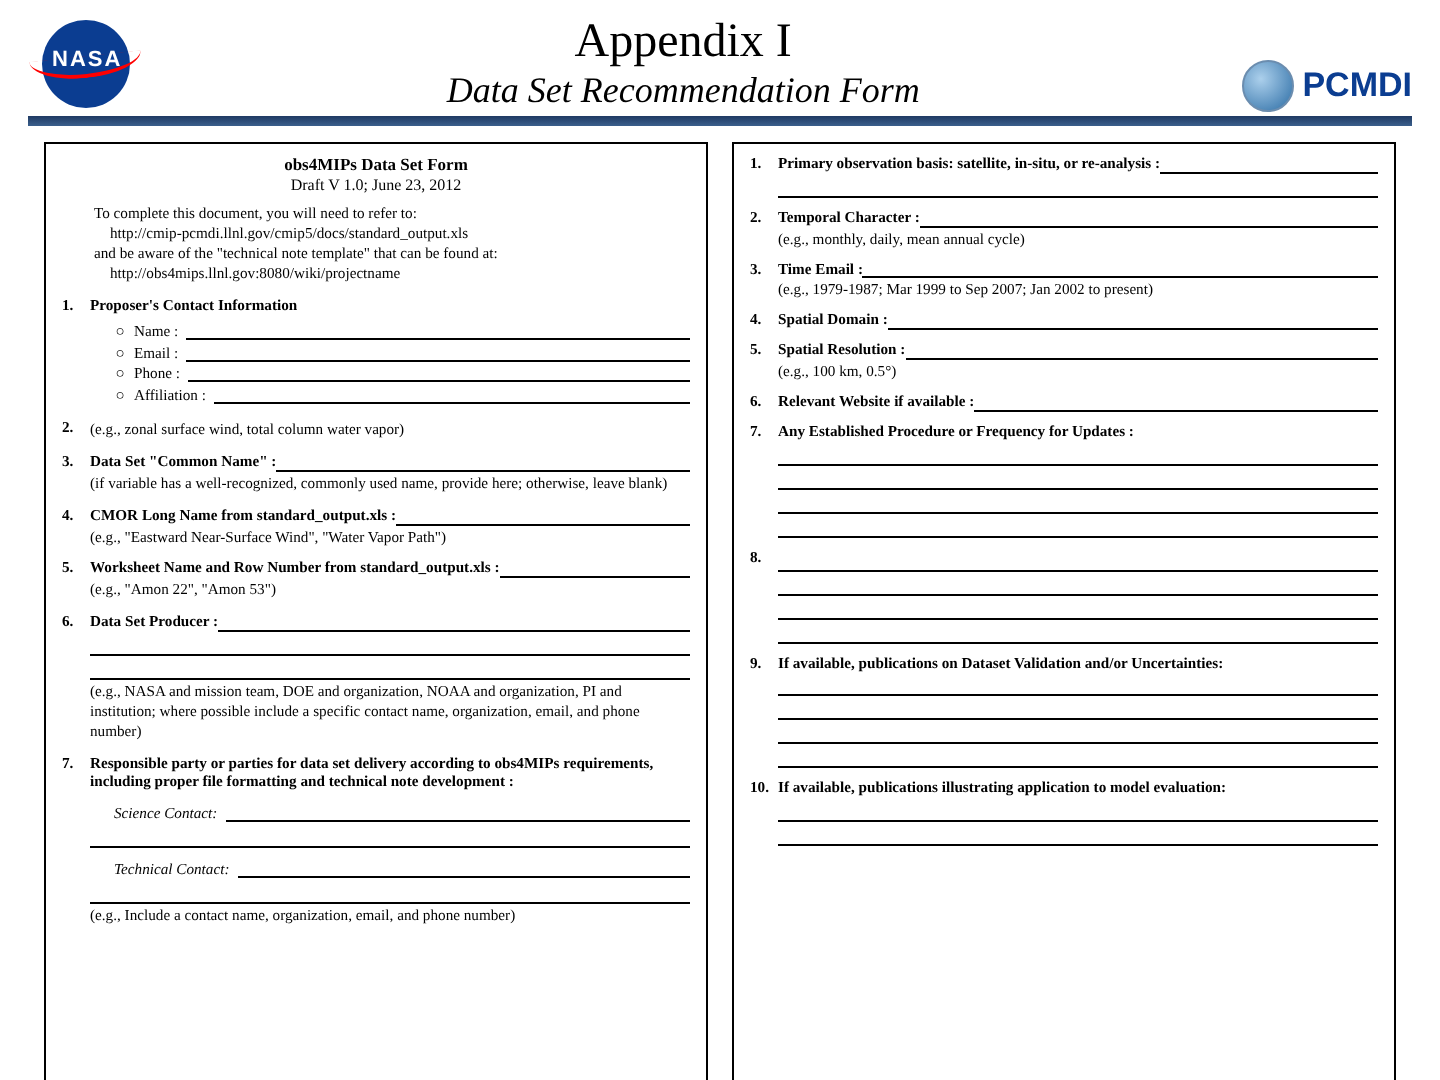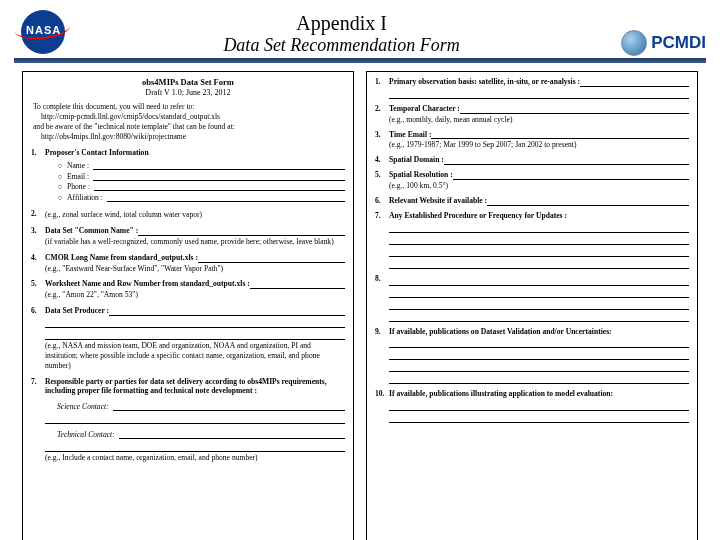--- a/index.html
+++ b/index.html
@@ -44,21 +44,21 @@
     letter-spacing: 1px;
     position: absolute; top: 16px; left: 12px;
     font-family: Arial, sans-serif;
   }
   .titles {
     flex: 1;
     text-align: center;
     line-height: 1.15;
     padding-right: 10px;
   }
-  .titles .h1 { font-size: 20px; }
+  .titles .h1 { font-size: 24px; }
   .titles .h2 { font-size: 18px; font-style: italic; }
   .pcmdi-logo {
     flex-shrink: 0;
     display: flex; align-items: center; gap: 4px;
     font-family: Arial, sans-serif;
     font-size: 17px;
     color: #0b3d91;
     font-weight: bold;
   }
   .pcmdi-globe {
@@ -80,21 +80,21 @@
     flex: 1;
     border: 1px solid #000;
     height: 480px;
     padding: 5px 8px 8px 8px;
     font-size: 7.6px;
     line-height: 1.3;
     overflow: hidden;
   }
   .page .form-title { text-align: center; font-weight: bold; font-size: 8.5px; }
   .page .form-sub { text-align: center; font-size: 8px; margin-bottom: 4px; }
-  .intro { margin: 2px 0 6px 2px; font-family: Liberation Serif, serif; }
+  .intro { margin: 2px 0 6px 16px; font-family: Liberation Serif, serif; }
   .intro div { margin-left: 8px; }
   .item { display: flex; margin-top: 6px; }
   .item .num { width: 14px; flex-shrink: 0; font-weight: bold; }
   .item .body { flex: 1; }
   .item .label { font-weight: bold; }
   .item .hint { font-weight: normal; }
   .fields { margin-top: 2px; }
   .fields .f { display: flex; gap: 4px; margin-left: 12px; padding-top: 1px;}
   .fields .f .bullet { width: 6px; text-align: center; }
   .fields .f .text { white-space: nowrap; }

